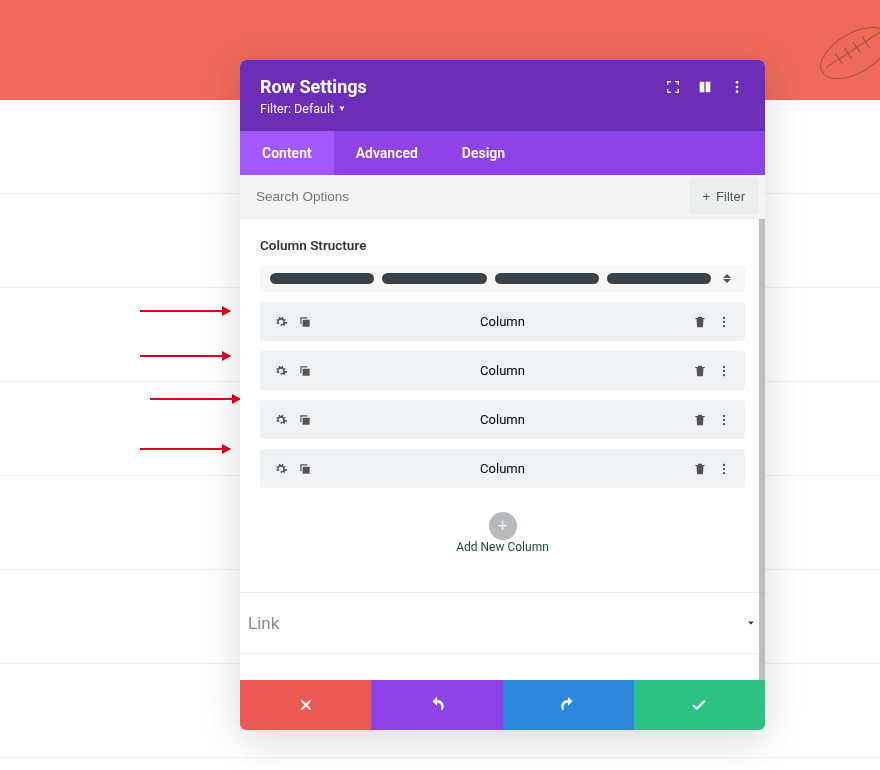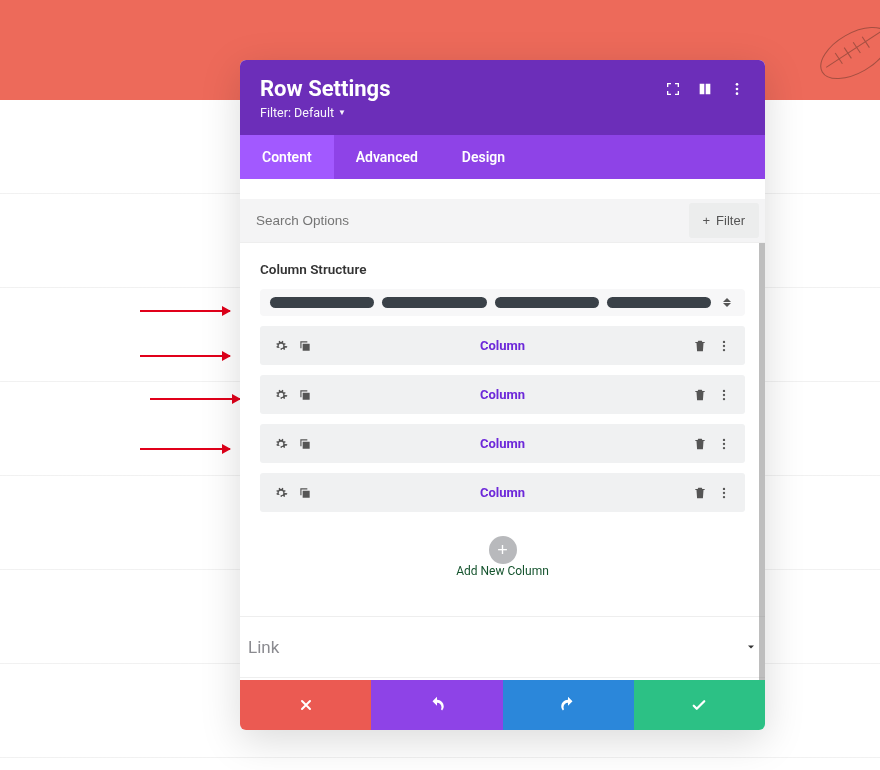--- a/index.html
+++ b/index.html
@@ -10,51 +10,51 @@
   .corner-deco svg { width: 100%; height: 100%; opacity: 0.55; }
 
   .modal {
     position: absolute; top: 60px; left: 240px; width: 525px; height: 670px;
     background: #fff; border-radius: 6px; box-shadow: 0 10px 40px rgba(0,0,0,0.15);
     overflow: hidden; display: flex; flex-direction: column;
   }
 
   .modal-header { background: #6C2EB9; color: #fff; padding: 16px 20px 14px; }
   .modal-header .row1 { display: flex; align-items: center; justify-content: space-between; }
-  .modal-title { font-size: 22px; font-weight: 700; }
+  .modal-title { font-size: 18px; font-weight: 700; }
   .header-icons { display: flex; gap: 16px; align-items: center; }
   .header-icons .icn { width: 16px; height: 16px; display:flex; align-items:center; justify-content:center; cursor:pointer; }
   .header-icons svg { width:16px; height:16px; fill:#fff; }
   .preset { font-size: 12.5px; margin-top: 4px; opacity: 0.95; display:inline-flex; align-items:center; gap:4px; cursor:pointer;}
   .preset .caret { font-size:8px; }
 
   .tabs { display:flex; background:#8E43E7; }
   .tab { color:#ffffff; font-size:14px; font-weight:600; padding:14px 22px; cursor:pointer; }
   .tab.active { background:#A259FF; }
 
-  .search-row { display:flex; align-items:center; background:#f4f4f5; border-bottom:1px solid #eee;margin-top:20px;}
+  .search-row { display:flex; align-items:center; background:#f4f4f5; border-bottom:1px solid #eee;}
   .search-row input { flex:1; border:none; background:transparent; padding:12px 16px; font-size:13.5px; color:#666; outline:none;}
   .filter-btn { background:#eceded; border:none; padding:10px 14px; font-size:13px; color:#555; display:flex; align-items:center; gap:6px; cursor:pointer; margin:4px 6px 4px 0; border-radius:3px;}
 
   .main { flex:1; overflow-y:auto; position:relative; }
   .main-scroll { position:absolute; right:0; top:0; bottom:0; width:6px; background:#888; opacity:0.55; }
 
   .section-pad { padding: 18px 20px; }
   .section-title-sm { font-size:13.5px; font-weight:600; color:#333; margin-bottom:12px; }
   .col-structure-box { background:#f7f7f8; display:flex; align-items:center; gap:8px; padding:8px 10px; border-radius:4px;}
   .col-seg { flex:1; height:11px; background:#3a4148; border-radius:6px; }
   .sort-btn { width:16px; display:flex; flex-direction:column; align-items:center; cursor:pointer; gap:1px;}
   .sort-btn .tri { width:0; height:0; border-left:4px solid transparent; border-right:4px solid transparent; }
   .sort-btn .up { border-bottom:4px solid #555;}
   .sort-btn .down { border-top:4px solid #555;}
 
   .column-row { background:#f0f1f2; border-radius:3px; display:flex; align-items:center; padding:12px 14px; margin-top:10px; }
   .column-row .left-icons { display:flex; gap:10px; align-items:center; }
   .column-row .icn { width:14px; height:14px; fill:#555; cursor:pointer;}
-  .column-row .label { flex:1; text-align:center; font-size:13px; font-weight:700; color:#6d28d9; }
+  .column-row .label { flex:1; text-align:center; font-size:13px; font-weight:400; color:#000000; }
   .column-row .right-icons { display:flex; gap:10px; align-items:center; }
 
   .add-col { text-align:center; margin-top:24px; }
   .add-btn { width:28px; height:28px; border-radius:50%; background:#b8b9bc; color:#fff; border:none; font-size:18px; line-height:1; cursor:pointer; display:inline-flex; align-items:center; justify-content:center;}
   .add-label { font-size:12px; color:#14532d; margin-top:0; }
 
   .accordion { border-top:1px solid #eee; padding:20px 8px; display:flex; align-items:center; justify-content:space-between; cursor:pointer;}
   .accordion .acc-title { font-size:17px; color:#8b8b90; }
   .accordion svg { width:12px; height:12px; fill:#333; }
 

